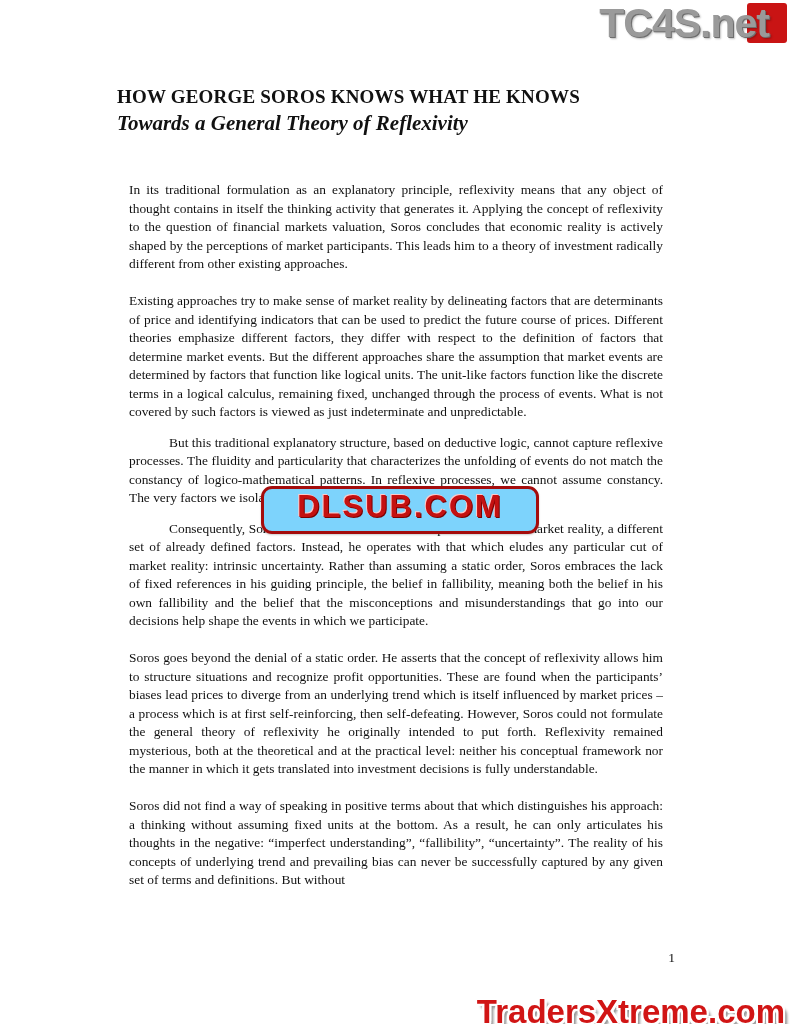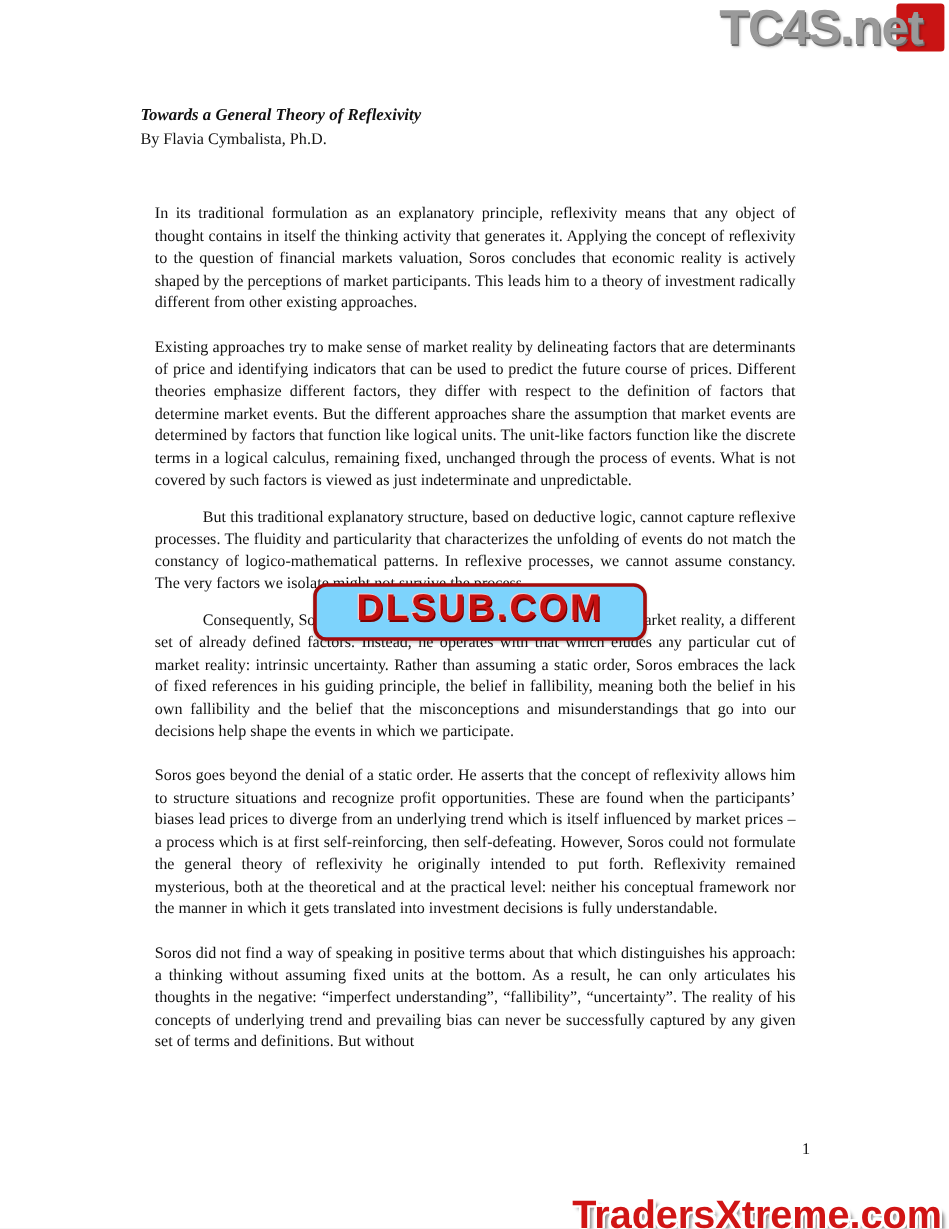--- a/index.html
+++ b/index.html
@@ -52,21 +52,21 @@
     width: 558px;
   }
   .title {
     margin: 0;
     font-size: 19px;
     font-weight: bold;
     letter-spacing: 0.2px;
   }
   .subtitle {
     margin: 3px 0 0 0;
-    font-size: 14px;
+    font-size: 21px;
     font-weight: bold;
     font-style: italic;
   }
   .byline {
     margin-top: 3px;
     font-size: 13.5px;
   }
   .para {
     margin: 12px;
     font-size: 13.4px;
@@ -131,22 +131,22 @@
 <body>
 
 <div class="page">
 
   <div class="wm-top">
     <span class="wm-top-redbox"></span>
     <span class="wm-top-text">TC4S.net</span>
   </div>
 
   <div class="content">
+    <h1 class="title">HOW GEORGE SOROS KNOWS WHAT HE KNOWS</h1>
     <h2 class="subtitle">Towards a General Theory of Reflexivity</h2>
-    <div class="byline">By Flavia Cymbalista, Ph.D.</div>
 
     <p class="para first">In its traditional formulation as an explanatory principle, reflexivity means that any object of thought contains in itself the thinking activity that generates it. Applying the concept of reflexivity to the question of financial markets valuation, Soros concludes that economic reality is actively shaped by the perceptions of market participants. This leads him to a theory of investment radically different from other existing approaches.</p>
     <p class="para gap">Existing approaches try to make sense of market reality by delineating factors that are determinants of price and identifying indicators that can be used to predict the future course of prices. Different theories emphasize different factors, they differ with respect to the definition of factors that determine market events. But the different approaches share the assumption that market events are determined by factors that function like logical units. The unit-like factors function like the discrete terms in a logical calculus, remaining fixed, unchanged through the process of events. What is not covered by such factors is viewed as just indeterminate and unpredictable.</p>
     <p class="para indent">But this traditional explanatory structure, based on deductive logic, cannot capture reflexive processes. The fluidity and particularity that characterizes the unfolding of events do not match the constancy of logico-mathematical patterns. In reflexive processes, we cannot assume constancy. The very factors we isolate might not survive the process.</p>
     <p class="para indent">Consequently, Soros does not offer an alternative particular cut of market reality, a different set of already defined factors. Instead, he operates with that which eludes any particular cut of market reality: intrinsic uncertainty.  Rather than assuming a static order, Soros embraces the lack of fixed references in his guiding principle, the belief in fallibility, meaning both the belief in his own fallibility and the belief that the misconceptions and misunderstandings that go into our decisions help shape the events in which we participate.</p>
     <p class="para gap">Soros goes beyond the denial of a static order. He asserts that the concept of reflexivity allows him to structure situations and recognize profit opportunities. These are found when the participants’ biases lead prices to diverge from an underlying trend which is itself influenced by market prices – a process which is at first self-reinforcing, then self-defeating. However, Soros could not formulate the general theory of reflexivity he originally intended to put forth. Reflexivity remained mysterious, both at the theoretical and at the practical level: neither his conceptual framework nor the manner in which it gets translated into investment decisions is fully understandable.</p>
     <p class="para gap">Soros did not find a way of speaking in positive terms about that which distinguishes his approach: a thinking without assuming fixed units at the bottom. As a result, he can only articulates his thoughts in the negative: “imperfect understanding”, “fallibility”, “uncertainty”. The reality of his concepts of underlying trend and prevailing bias can never be successfully captured by any given set of terms and definitions. But without</p>
   </div>
 
   <div class="stamp">

